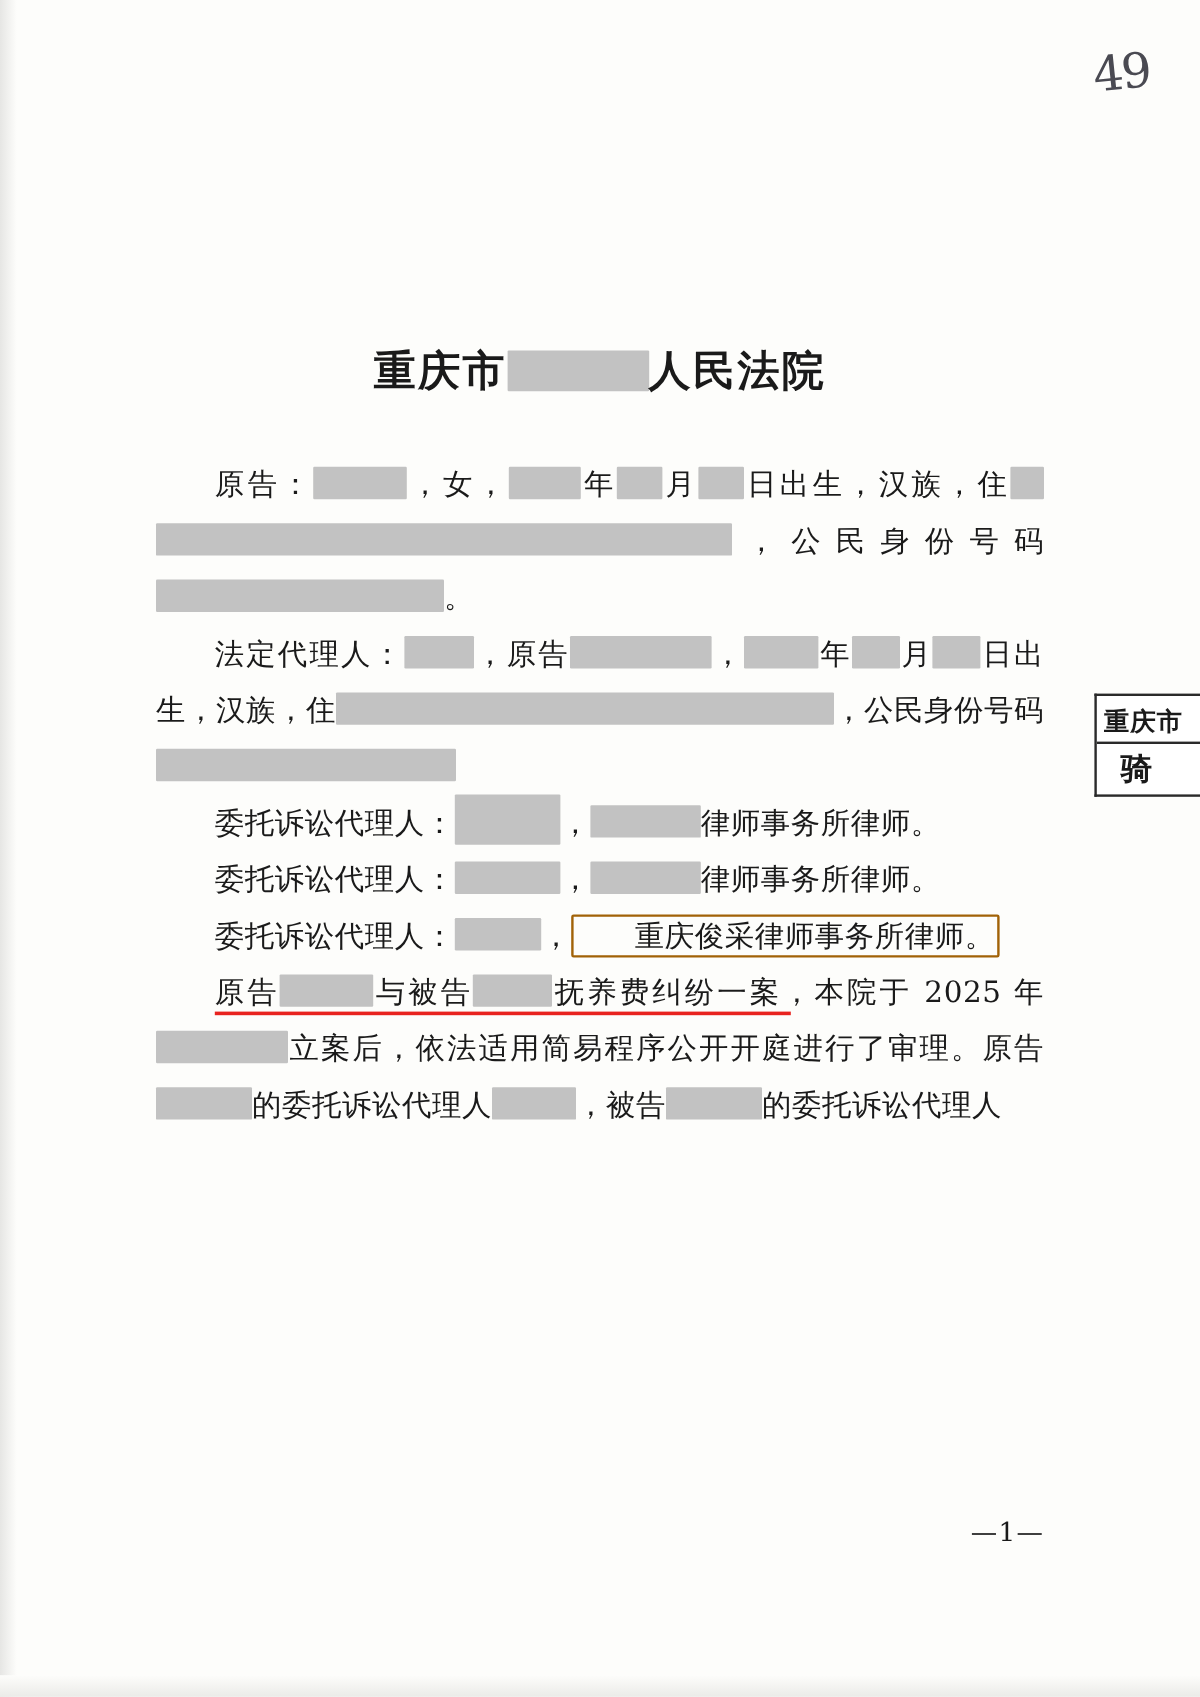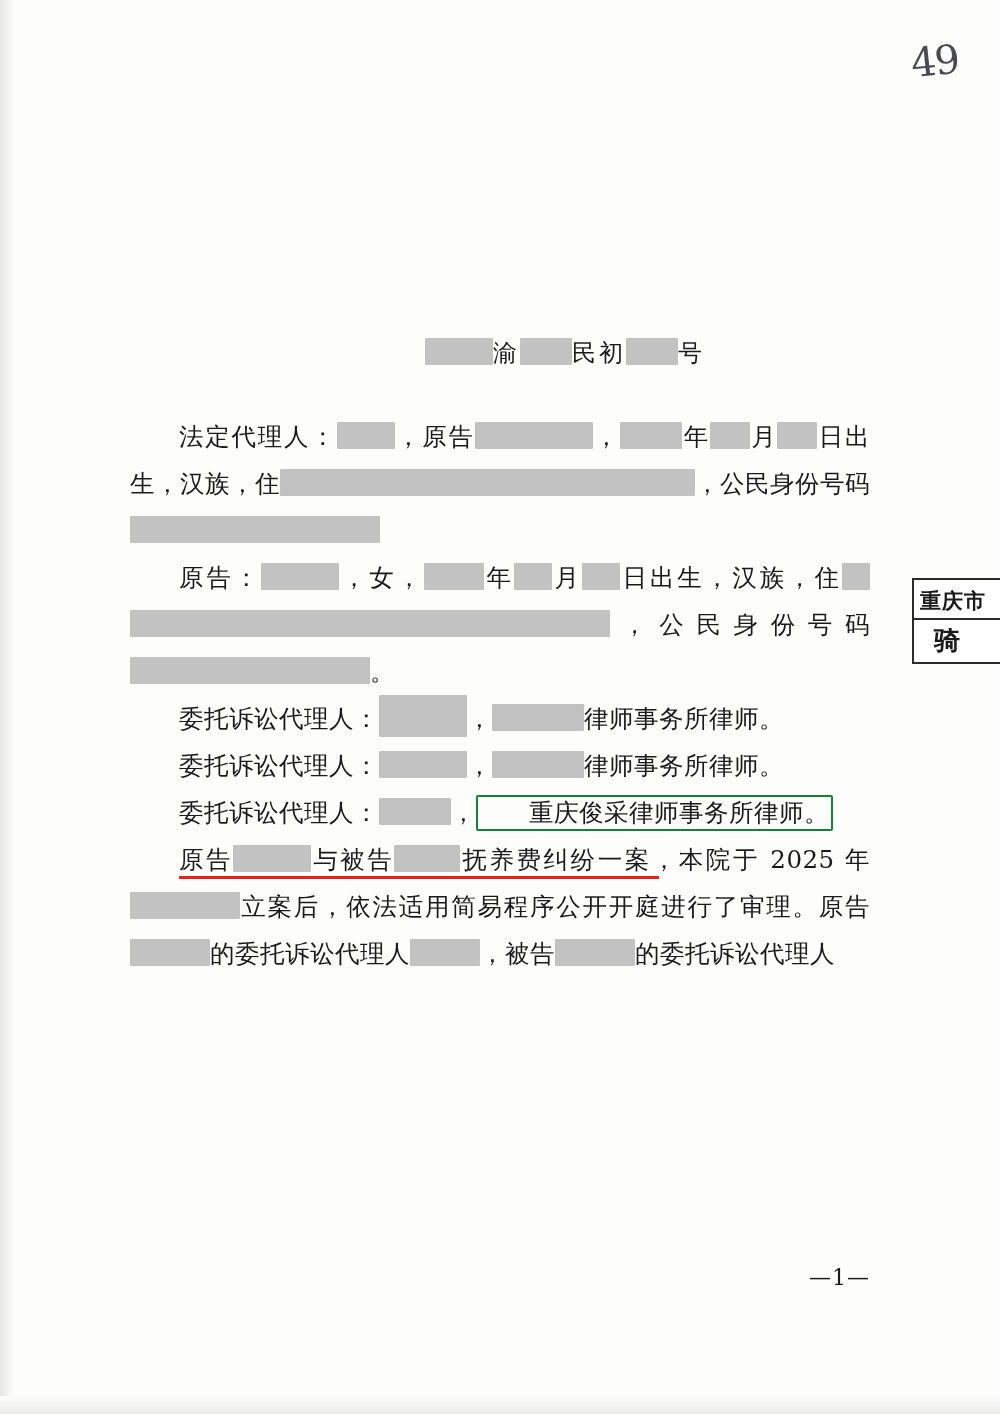--- a/index.html
+++ b/index.html
@@ -92,21 +92,21 @@
     text-indent: 49px;
   }
   .redact {
     display: inline-block;
     background: #c2c2c2;
     vertical-align: -4px;
     height: 27px;
     border-radius: 1px;
   }
   .hl {
-    border: 2px solid #15803d;
+    border: 2px solid #a16207;
     padding: 0 2px;
     border-radius: 2px;
     display: inline-block;
     line-height: 32px;
   }
   .underline-red {
     position: absolute;
     background: #e8231f;
     height: 3px;
   }
@@ -161,31 +161,31 @@
 
   <div class="stamp">
     <div class="l1">重庆市</div>
     <div class="divider"></div>
     <div class="l2">骑</div>
   </div>
 
   <div class="doc">
 
     <div class="title-block">
+      <div class="title-line1">
+        <span>重庆市</span><span class="redact" style="width:118px;height:34px;vertical-align:-5px;"></span><span>人民法院</span>
+      </div>
     </div>
 
-    <div class="casenum">
-      <span class="redact" style="width:68px;"></span><span>渝</span><span class="redact" style="width:52px;"></span><span>民初</span><span class="redact" style="width:52px;"></span><span>号</span>
-    </div>
 
     <div class="body">
 
+      <p class="para indent">原告：<span class="redact" style="width:78px"></span>，女，<span class="redact" style="width:60px"></span>年<span class="redact" style="width:38px"></span>月<span class="redact" style="width:38px"></span>日出生，汉族，住<span class="redact" style="width:28px"></span><span class="redact" style="width:480px"></span>，公民身份号码<span class="redact" style="width:240px"></span>。</p>
+
       <p class="para indent">法定代理人：<span class="redact" style="width:58px"></span>，原告<span class="redact" style="width:118px"></span>，<span class="redact" style="width:62px"></span>年<span class="redact" style="width:40px"></span>月<span class="redact" style="width:40px"></span>日出生，汉族，住<span class="redact" style="width:415px"></span>，公民身份号码<span class="redact" style="width:250px"></span></p>
-
-      <p class="para indent">原告：<span class="redact" style="width:78px"></span>，女，<span class="redact" style="width:60px"></span>年<span class="redact" style="width:38px"></span>月<span class="redact" style="width:38px"></span>日出生，汉族，住<span class="redact" style="width:28px"></span><span class="redact" style="width:480px"></span>，公民身份号码<span class="redact" style="width:240px"></span>。</p>
 
       <p class="para indent">委托诉讼代理人：<span class="redact" style="width:88px;height:42px;vertical-align:-10px"></span>，<span class="redact" style="width:92px"></span>律师事务所律师。</p>
 
       <p class="para indent">委托诉讼代理人：<span class="redact" style="width:88px"></span>，<span class="redact" style="width:92px"></span>律师事务所律师。</p>
 
 
       <p class="para indent">委托诉讼代理人：<span class="redact" style="width:72px"></span>，<span class="hl">重庆俊采律师事务所律师。</span></p>
 
       <p class="para indent" style="position:relative">原告<span class="redact" style="width:78px"></span>与被告<span class="redact" style="width:66px"></span>抚养费纠纷一案，本院于 2025 年<span class="redact" style="width:110px"></span>立案后，依法适用简易程序公开开庭进行了审理。原告<span class="redact" style="width:80px"></span>的委托诉讼代理人<span class="redact" style="width:70px"></span>，被告<span class="redact" style="width:80px"></span>的委托诉讼代理人
         <span class="underline-red" style="left:49px; top:40px; width:480px;"></span>

